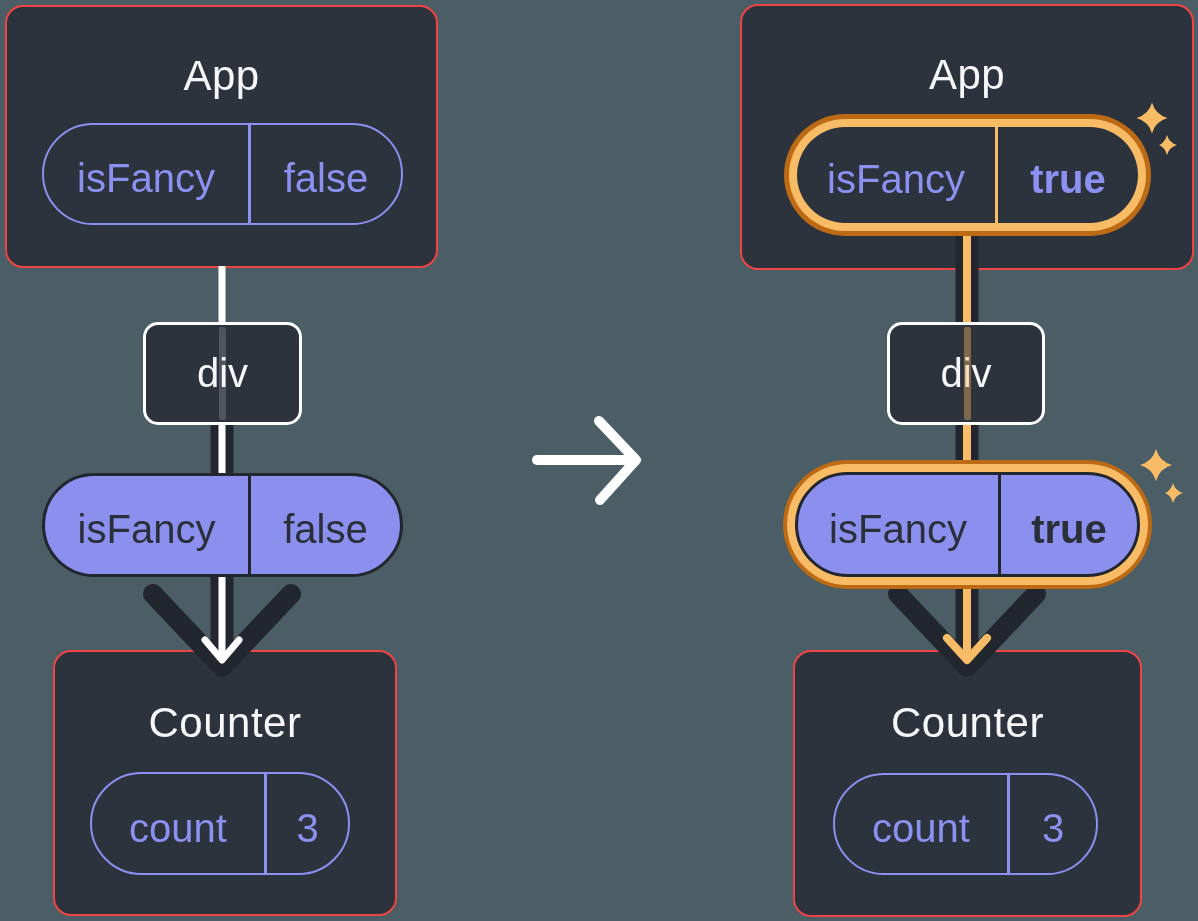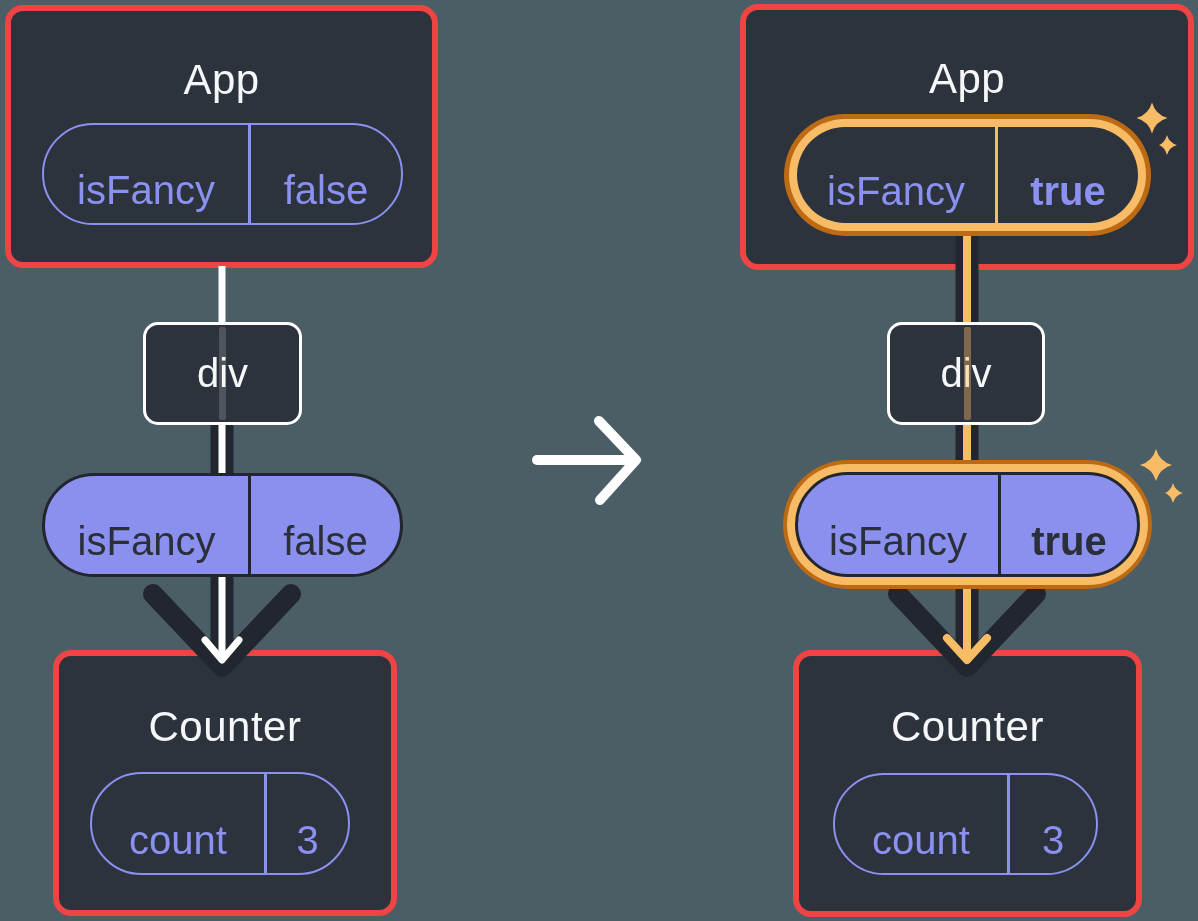--- a/index.html
+++ b/index.html
@@ -4,39 +4,39 @@
 <style>
   html,body{margin:0;padding:0;background:#4B5E65;}
   .stage{
     position:relative;width:1198px;height:921px;overflow:hidden;
     background:#4B5E65;font-family:"Liberation Sans",sans-serif;
     -webkit-font-smoothing:antialiased;
   }
   
   .card{
     position:absolute;box-sizing:border-box;background:#2D333D;
-    border:6px solid #ef4444;border-radius:18px;z-index:1;
+    border:2px solid #ef4444;border-radius:18px;z-index:1;
   }
   .card-title{
     color:#F6F7F9;font-size:42px;font-weight:500;text-align:center;line-height:1;
     letter-spacing:0.5px;
   }
   
   .tagbox{
     position:absolute;box-sizing:border-box;background:#2D333D;
     border:3px solid #FFFFFF;border-radius:15px;z-index:3;
     display:flex;align-items:center;justify-content:center;
     color:#F6F7F9;font-size:40px;font-weight:500;
   }
   
   .pill{position:absolute;box-sizing:border-box;border-radius:999px;z-index:5;}
   .pill-outline{border:2.5px solid #8A91F0;background:transparent;}
   .pill-solid{background:#8B90EE;border:3px solid #22262E;}
   .cell{
-    position:absolute;top:16px;height:100%;display:flex;align-items:center;
+    position:absolute;top:4px;height:100%;display:flex;align-items:center;
     justify-content:center;font-size:40px;line-height:1;white-space:nowrap;
   }
   .txt-purple{color:#8A91F0;}
   .txt-dark{color:#2A2F3A;}
   .bold{font-weight:700;}
   .vdiv{position:absolute;top:0;height:100%;width:3px;}
   .vdiv-purple{background:#8A91F0;}
   .vdiv-dark{background:#22262E;}
   .vdiv-orange{background:#F8BC66;}
   

